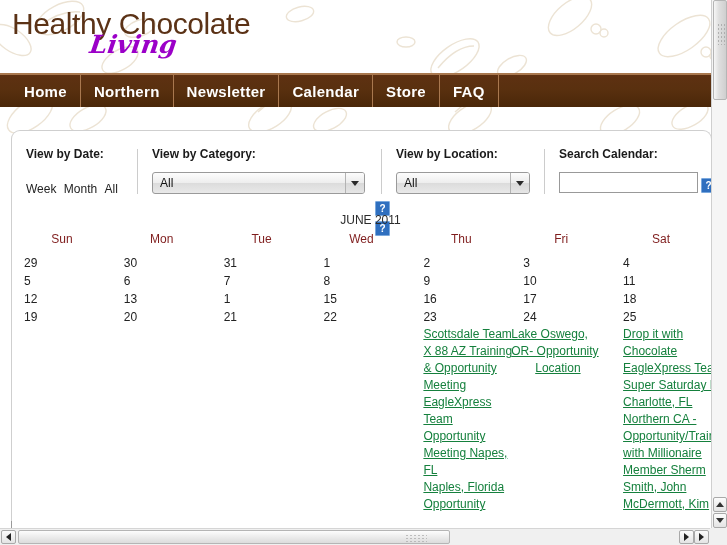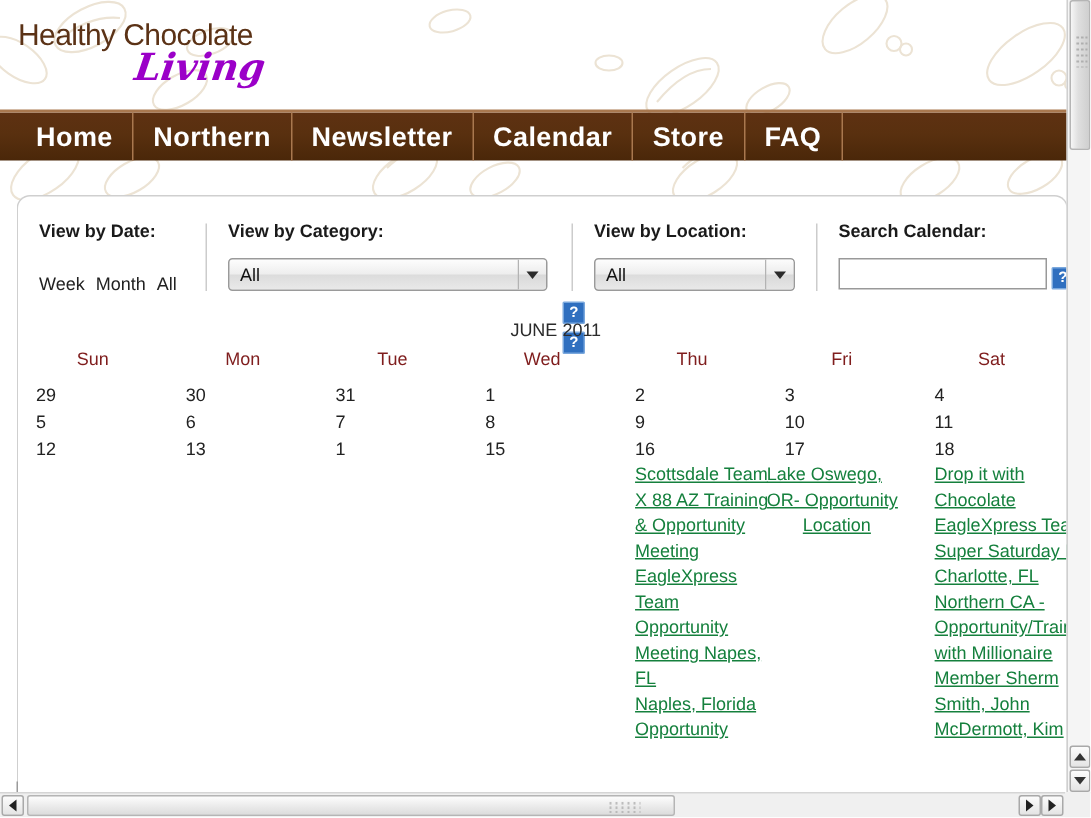--- a/index.html
+++ b/index.html
@@ -33,21 +33,21 @@
     background: transparent;
     overflow: hidden;
   }
   .logo {
     position: absolute;
     left: 12px; top: 8px;
     width: 300px; height: 58px;
   }
   .logo-main {
     font-family: "Liberation Sans", sans-serif;
-    font-size: 20px;
+    font-size: 30px;
     font-weight: 400;
     color: #5b3216;
     letter-spacing: -0.4px;
     white-space: nowrap;
     line-height: 32px;
   }
   .logo-script {
     position: absolute;
     left: 78px; top: 22px;
     font-family: "DejaVu Serif", serif;
@@ -69,21 +69,21 @@
     display: flex;
     align-items: stretch;
   }
   .nav-spacer { width: 11px; flex: 0 0 11px; }
   .nav-item {
     display: flex;
     align-items: center;
     justify-content: center;
     padding: 0 13px;
     color: #ffffff;
-    font-size: 18px;
+    font-size: 15px;
     font-weight: bold;
     letter-spacing: 0.3px;
     border-right: 1px solid #a9784f;
     cursor: pointer;
     white-space: nowrap;
     height: 100%;
   }
   .nav-item:first-of-type { border-left: 1px solid #a9784f; }
   .nav-fill { flex: 1 1 auto; }
 
@@ -498,20 +498,29 @@
           </tr>
           <tr>
             <td class="daynum">12</td>
             <td class="daynum">13</td>
             <td class="daynum">1</td>
             <td class="daynum">15</td>
             <td class="daynum">16</td>
             <td class="daynum">17</td>
             <td class="daynum">18</td>
           </tr>
+          <tr>
+            <td class="daynum">19</td>
+            <td class="daynum">20</td>
+            <td class="daynum">21</td>
+            <td class="daynum">22</td>
+            <td class="daynum">23</td>
+            <td class="daynum">24</td>
+            <td class="daynum">25</td>
+          </tr>
           <tr class="cal-row-events">
             <td></td>
             <td></td>
             <td></td>
             <td></td>
             <td>
               <ul class="evt-list">
                 <li>
                     <a>Scottsdale Team</a>
                   </li>

